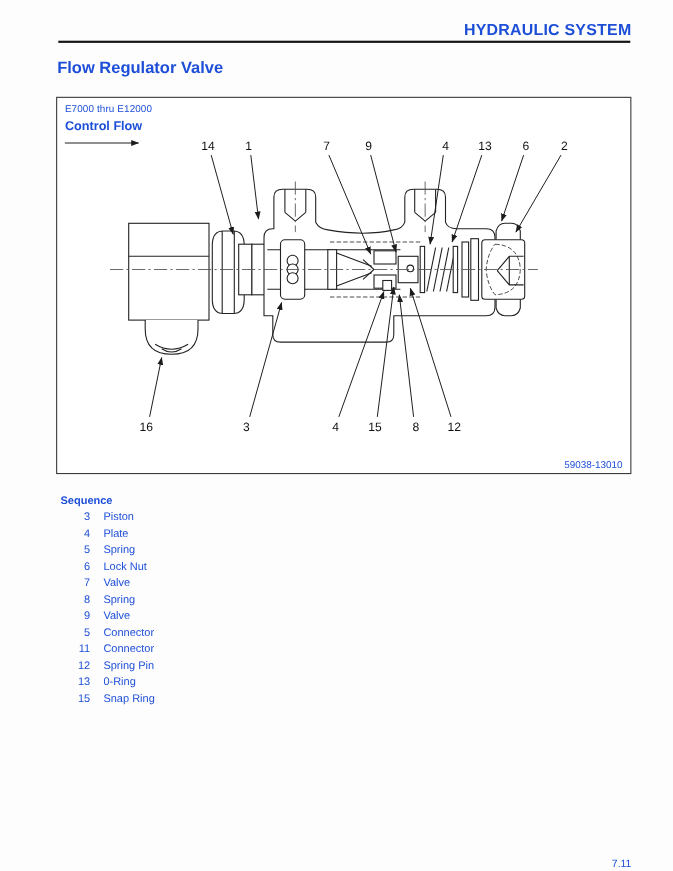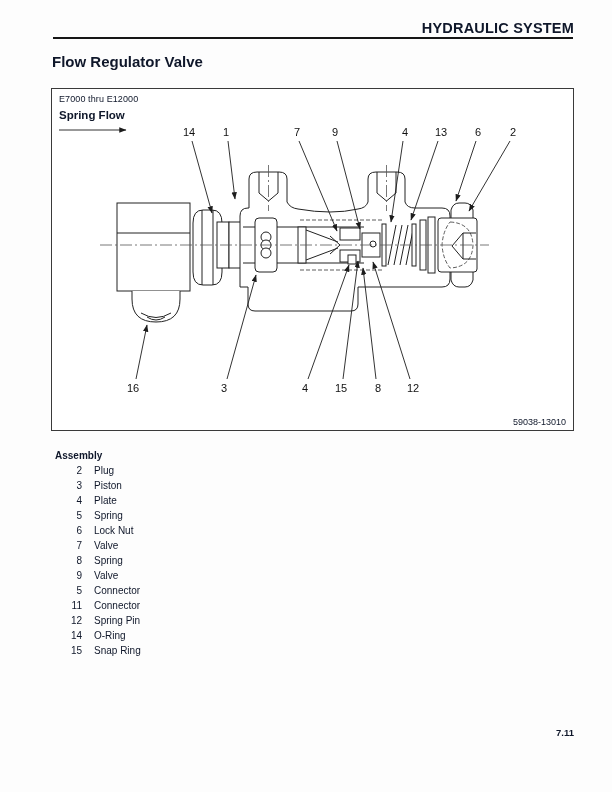--- a/index.html
+++ b/index.html
@@ -1,37 +1,37 @@
 <!DOCTYPE html>
 <html><head>
 <meta charset="utf-8">
 <style>
   html,body{margin:0;padding:0;background:#e8e8e8}
   .page{position:relative;width:612px;height:792px;background:#fdfdfd;
-        font-family:"Liberation Sans",sans-serif;color:#0f172a;overflow:hidden;margin:0 auto}
+        font-family:"Liberation Sans",sans-serif;color:#1d4ed8;overflow:hidden;margin:0 auto}
   .hdr-title{position:absolute;top:20px;right:38px;font-size:14.5px;font-weight:bold;letter-spacing:.2px}
   .hdr-rule{position:absolute;top:37px;left:53px;width:520px;height:2px;background:#161616}
   .sec-title{position:absolute;top:53px;left:52px;font-size:15px;font-weight:bold}
   .figure{position:absolute;top:88px;left:51px;width:521px;height:341px;border:1px solid #3a3a3a;background:#fff}
   .model-range{position:absolute;top:5px;left:7px;font-size:9px;letter-spacing:.1px}
   .control-flow{position:absolute;top:20px;left:7px;font-size:11.5px;font-weight:bold}
   .fig-num{position:absolute;bottom:3px;right:7px;font-size:9px}
   .diagram{position:absolute;top:0;left:0}
   .diagram .ln{stroke:#222;stroke-width:1;fill:none}
   .diagram .fw{stroke:#222;stroke-width:1;fill:#fff}
   .diagram .hid{stroke:#333;stroke-width:.8;fill:none;stroke-dasharray:4 2}
   .diagram .cl{stroke:#555;stroke-width:.8;fill:none;stroke-dasharray:12 3 2 3}
   .diagram .ldr{stroke:#1c1c1c;stroke-width:.9;fill:none}
   .diagram text.co{font-size:11px;fill:#111}
   .seq-head{position:absolute;top:450px;left:55px;font-size:10px;font-weight:bold}
   .seq-list{position:absolute;top:463px;left:52px;margin:0;padding:0;list-style:none;font-size:10px}
   .seq-list li{height:15px;line-height:15px;white-space:nowrap}
   .seq-num{display:inline-block;width:30px;text-align:right}
   .seq-label{margin-left:12px}
-  .page-num{position:absolute;top:727px;right:38px;font-size:9.5px;font-weight:bold}
+  .page-num{position:absolute;top:780px;right:38px;font-size:9.5px;font-weight:normal}
 </style>
 </head>
 <body>
 
 <div class="page">
 
   <div class="hdr-title">HYDRAULIC SYSTEM</div>
   <div class="hdr-rule"></div>
 
   <div class="sec-title">Flow Regulator Valve</div>
@@ -152,35 +152,34 @@
 
       <text class="co" x="81" y="303" text-anchor="middle">16</text>
       <text class="co" x="172" y="303" text-anchor="middle">3</text>
       <text class="co" x="253" y="303" text-anchor="middle">4</text>
       <text class="co" x="289" y="303" text-anchor="middle">15</text>
       <text class="co" x="326" y="303" text-anchor="middle">8</text>
       <text class="co" x="361" y="303" text-anchor="middle">12</text>
     </svg>
 
     <div class="model-range">E7000 thru E12000</div>
-    <div class="control-flow">Spring Flow</div>
+    <div class="control-flow">Control Flow</div>
     <div class="fig-num">59038-13010</div>
   </div>
 
-  <div class="seq-head">Assembly</div>
+  <div class="seq-head">Sequence</div>
   <ol class="seq-list">
-    <li><span class="seq-num">2</span><span class="seq-label">Plug</span></li>
     <li><span class="seq-num">3</span><span class="seq-label">Piston</span></li>
     <li><span class="seq-num">4</span><span class="seq-label">Plate</span></li>
     <li><span class="seq-num">5</span><span class="seq-label">Spring</span></li>
     <li><span class="seq-num">6</span><span class="seq-label">Lock Nut</span></li>
     <li><span class="seq-num">7</span><span class="seq-label">Valve</span></li>
     <li><span class="seq-num">8</span><span class="seq-label">Spring</span></li>
     <li><span class="seq-num">9</span><span class="seq-label">Valve</span></li>
     <li><span class="seq-num">5</span><span class="seq-label">Connector</span></li>
     <li><span class="seq-num">11</span><span class="seq-label">Connector</span></li>
     <li><span class="seq-num">12</span><span class="seq-label">Spring Pin</span></li>
-    <li><span class="seq-num">14</span><span class="seq-label">O-Ring</span></li>
+    <li><span class="seq-num">13</span><span class="seq-label">0-Ring</span></li>
     <li><span class="seq-num">15</span><span class="seq-label">Snap Ring</span></li>
   </ol>
 
   <div class="page-num">7.11</div>
 </div>
 
 </body></html>

